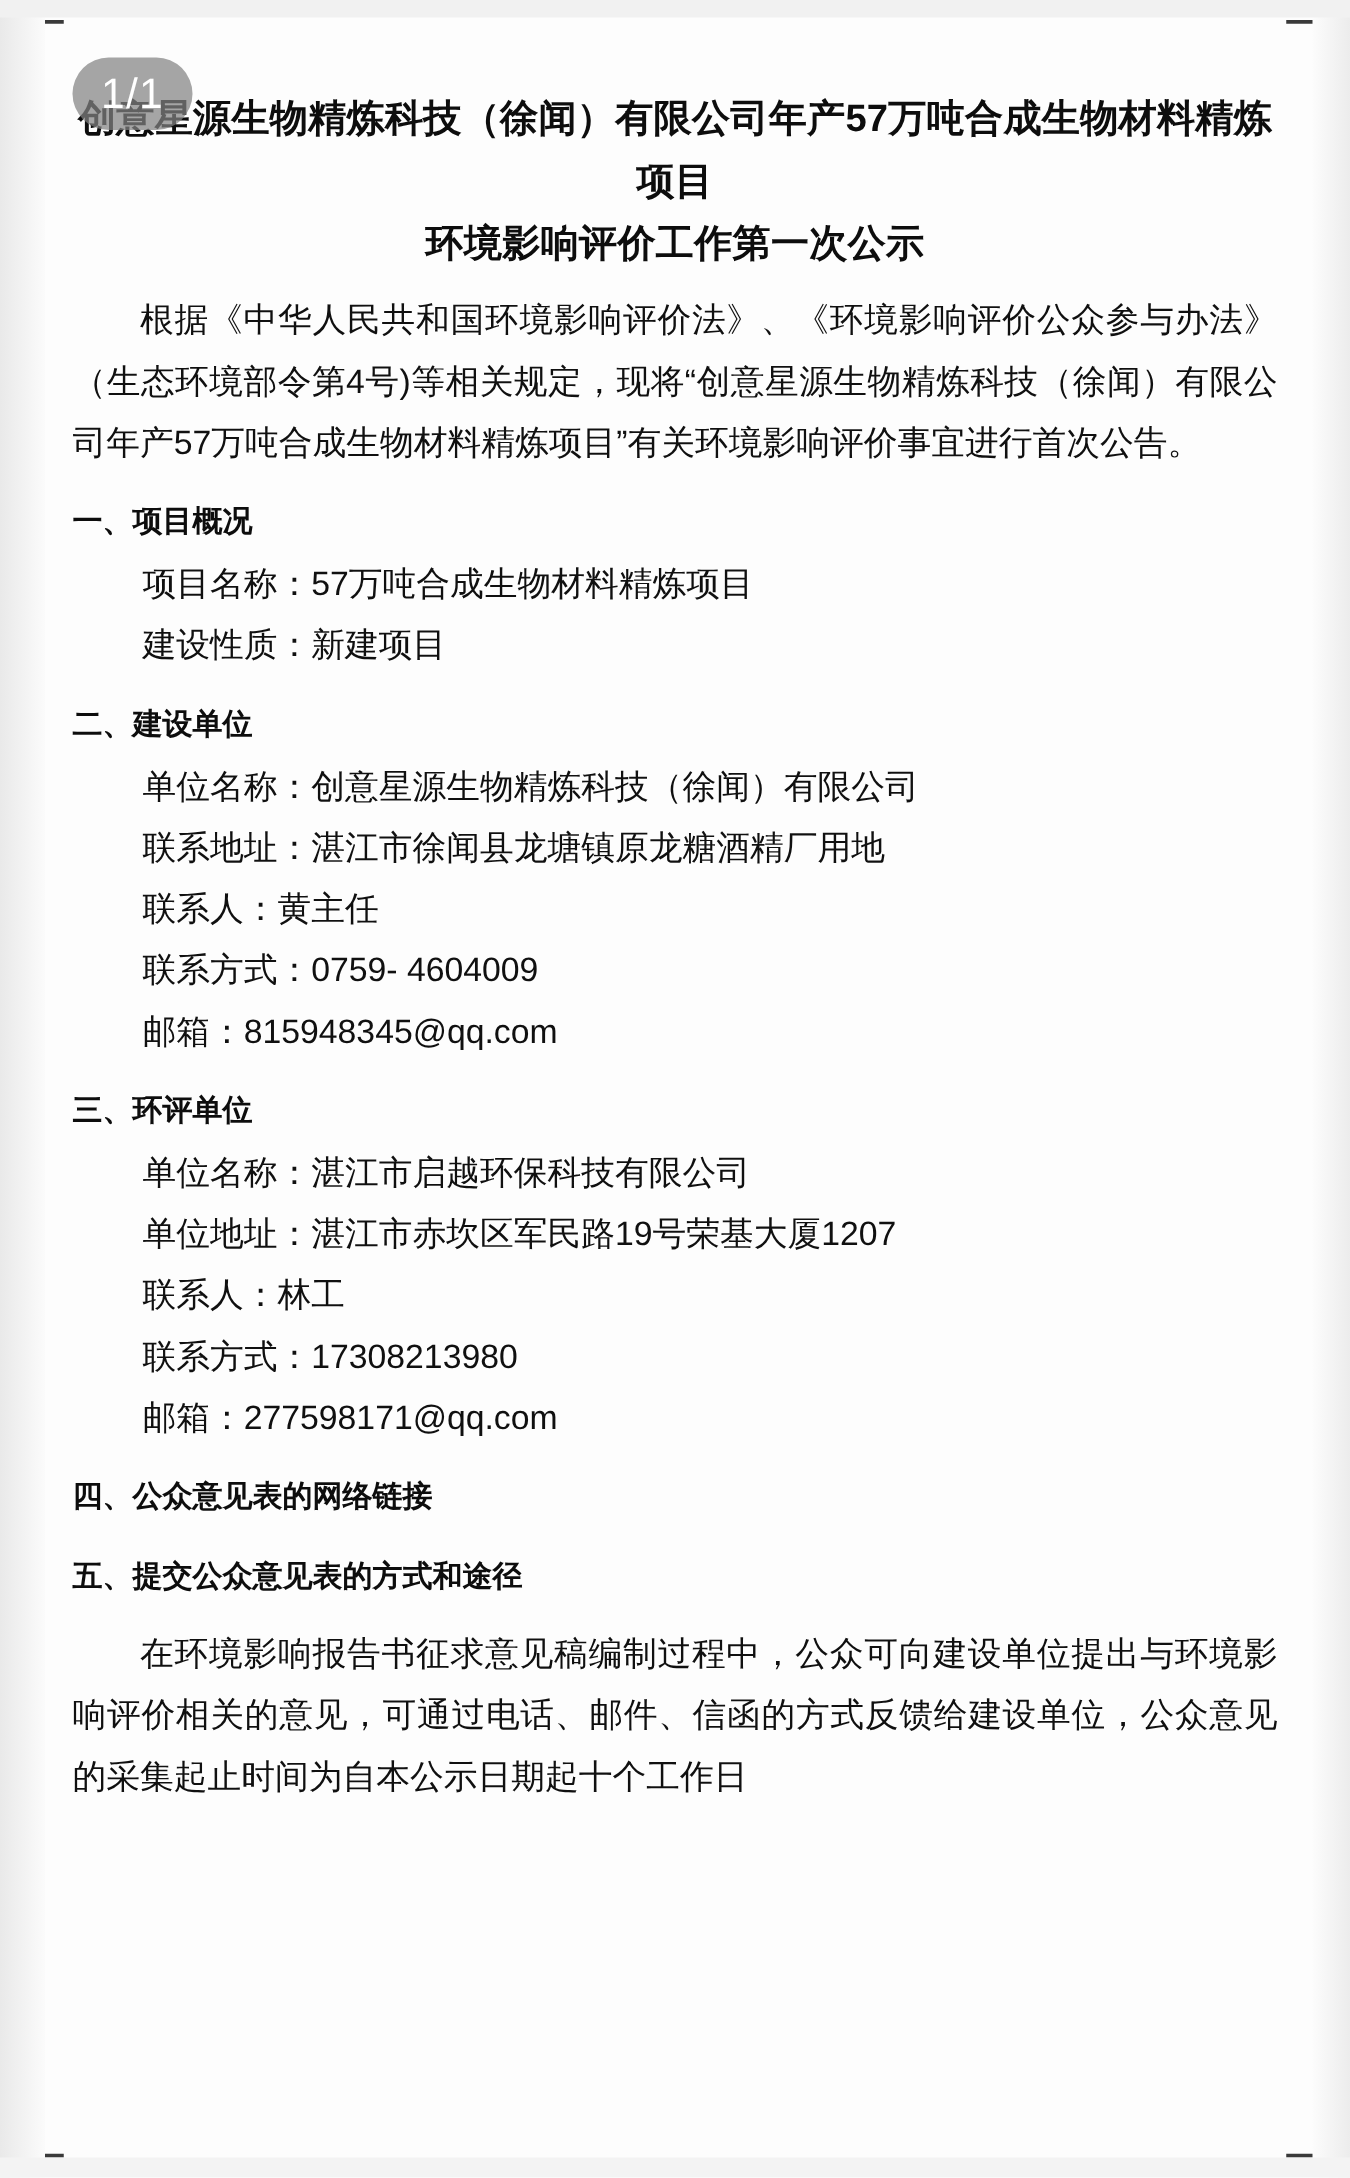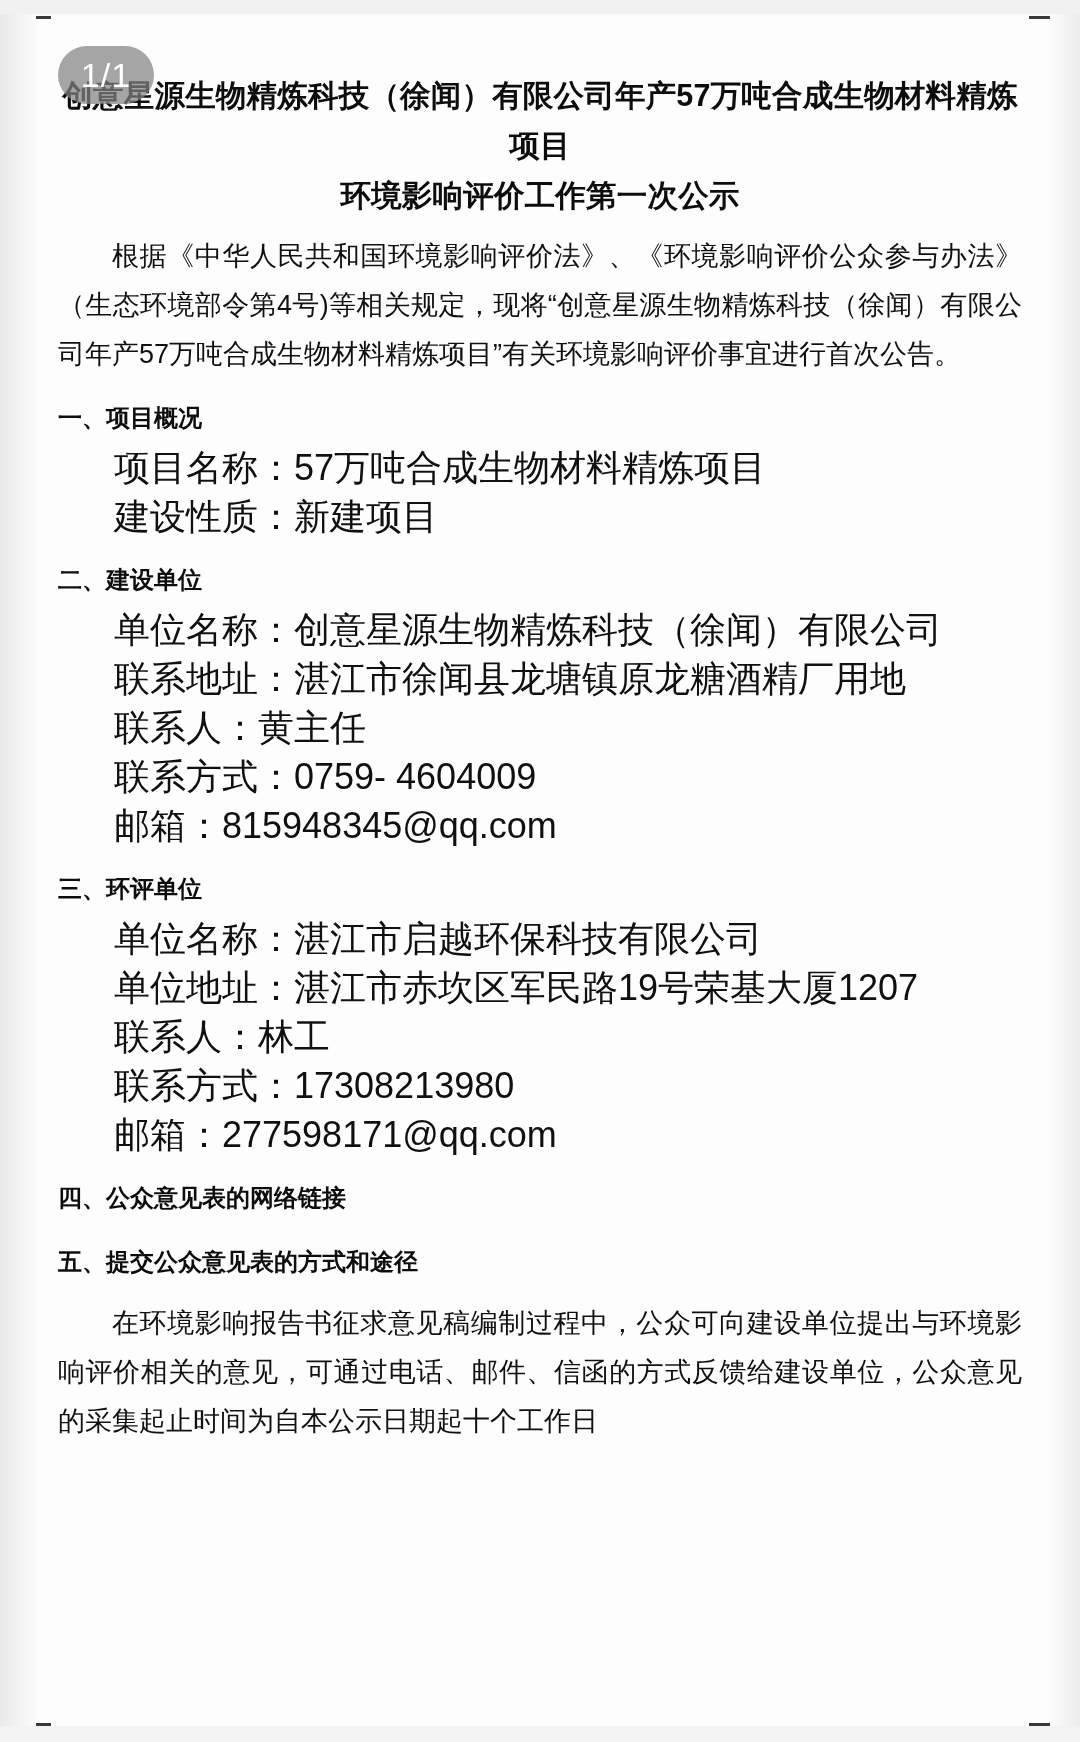--- a/index.html
+++ b/index.html
@@ -89,21 +89,21 @@
   h2.section {
     margin: 14px 0 0 0;
     font-size: 24px;
     line-height: 50px;
     font-weight: bold;
     color: #0d0d0d;
   }
 
   .field {
     margin: 0;
-    font-size: 36px;
+    font-size: 27px;
     line-height: 49px;
     color: #101010;
     padding-left: 56px;
     text-align: justify;
   }
   .field .label { }
   .field.wrap { padding-left: 56px; text-indent: 0; }
   .field.wrap .cont { }
 
   .url-line {

